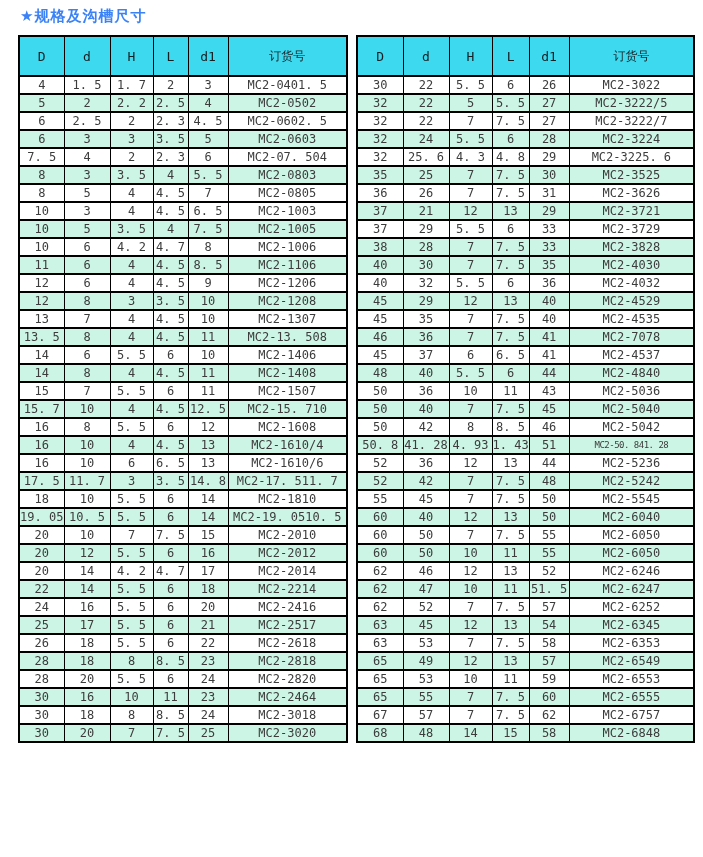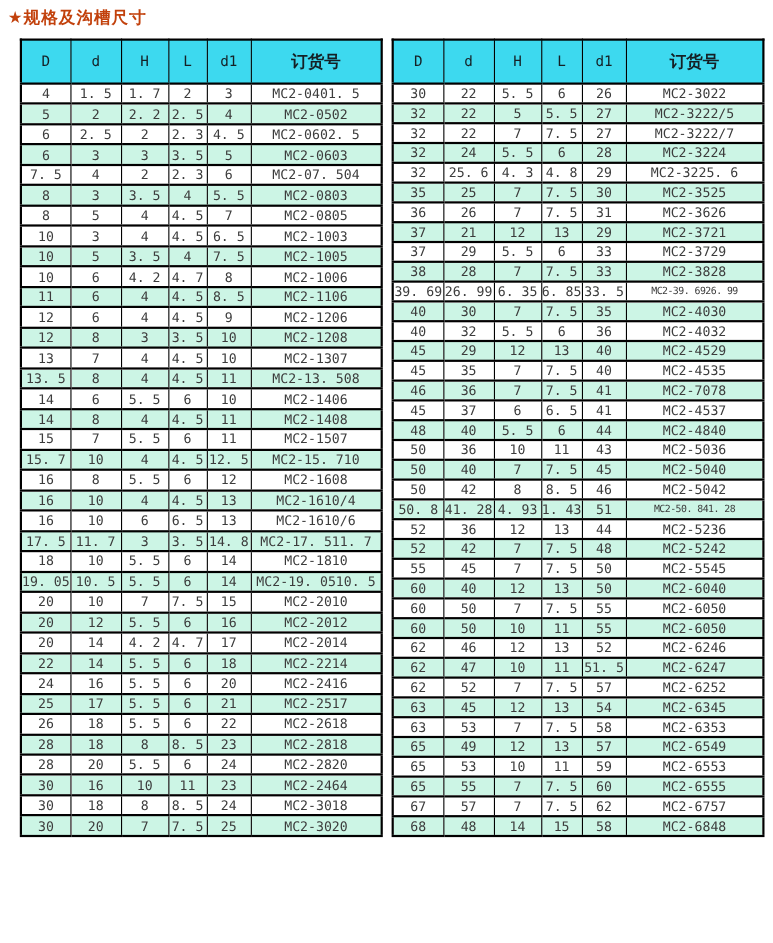--- a/index.html
+++ b/index.html
@@ -8,44 +8,43 @@
     --border:#000000;
     --text:#3C3C3C;
   }
   *{ box-sizing:border-box; }
   html,body{ margin:0; padding:0; }
   body{
     width:703px; height:857px; background:#ffffff; overflow:hidden;
     font-family:"DejaVu Sans", sans-serif;
   }
   .page-title{
-    margin:7px 0 9px 7px;
-    font-size:15px; font-weight:bold; color:#c2410c;
+    margin:7px 0 9px 20px;
+    font-size:15px; font-weight:bold; color:#3b82f6;
     letter-spacing:1px;
   }
   .tables-wrap{
     display:flex; gap:8px; margin-left:18px;
   }
   table.spec{
     border-collapse:collapse; table-layout:fixed;
     border:2px solid var(--border);
   }
   table.spec th{
     height:40px; padding:0;
     background:var(--header-bg);
     border:1px solid var(--border);
     border-bottom:2px solid var(--border);
     font-family:"DejaVu Sans Mono","DejaVu Sans",monospace;
     font-size:13px; font-weight:normal; color:#152025;
     text-align:center;
   }
   table.spec th.col5{
-    font-size:15px;
+    font-size:12px;
     font-family:"DejaVu Sans",sans-serif;
-    font-weight:bold;
   }
   table.spec td{
     height:18px; padding:0;
     border:1px solid var(--border);
     border-top:2px solid var(--border);
     border-bottom:2px solid var(--border);
     text-align:center; vertical-align:middle;
     font-family:"DejaVu Sans Mono",monospace;
     font-size:12px; color:var(--text);
     white-space:nowrap; overflow:hidden;
@@ -472,28 +471,20 @@
           <td class="col5">MC2-3729</td>
         </tr>
         <tr class="alt">
           <td class="col0">38</td>
           <td class="col1">28</td>
           <td class="col2">7</td>
           <td class="col3">7. 5</td>
           <td class="col4">33</td>
           <td class="col5">MC2-3828</td>
         </tr>
-        <tr>
-          <td class="col0">39. 69</td>
-          <td class="col1">26. 99</td>
-          <td class="col2">6. 35</td>
-          <td class="col3">6. 85</td>
-          <td class="col4">33. 5</td>
-          <td class="col5 small">MC2-39. 6926. 99</td>
-        </tr>
         <tr class="alt">
           <td class="col0">40</td>
           <td class="col1">30</td>
           <td class="col2">7</td>
           <td class="col3">7. 5</td>
           <td class="col4">35</td>
           <td class="col5">MC2-4030</td>
         </tr>
         <tr>
           <td class="col0">40</td>

